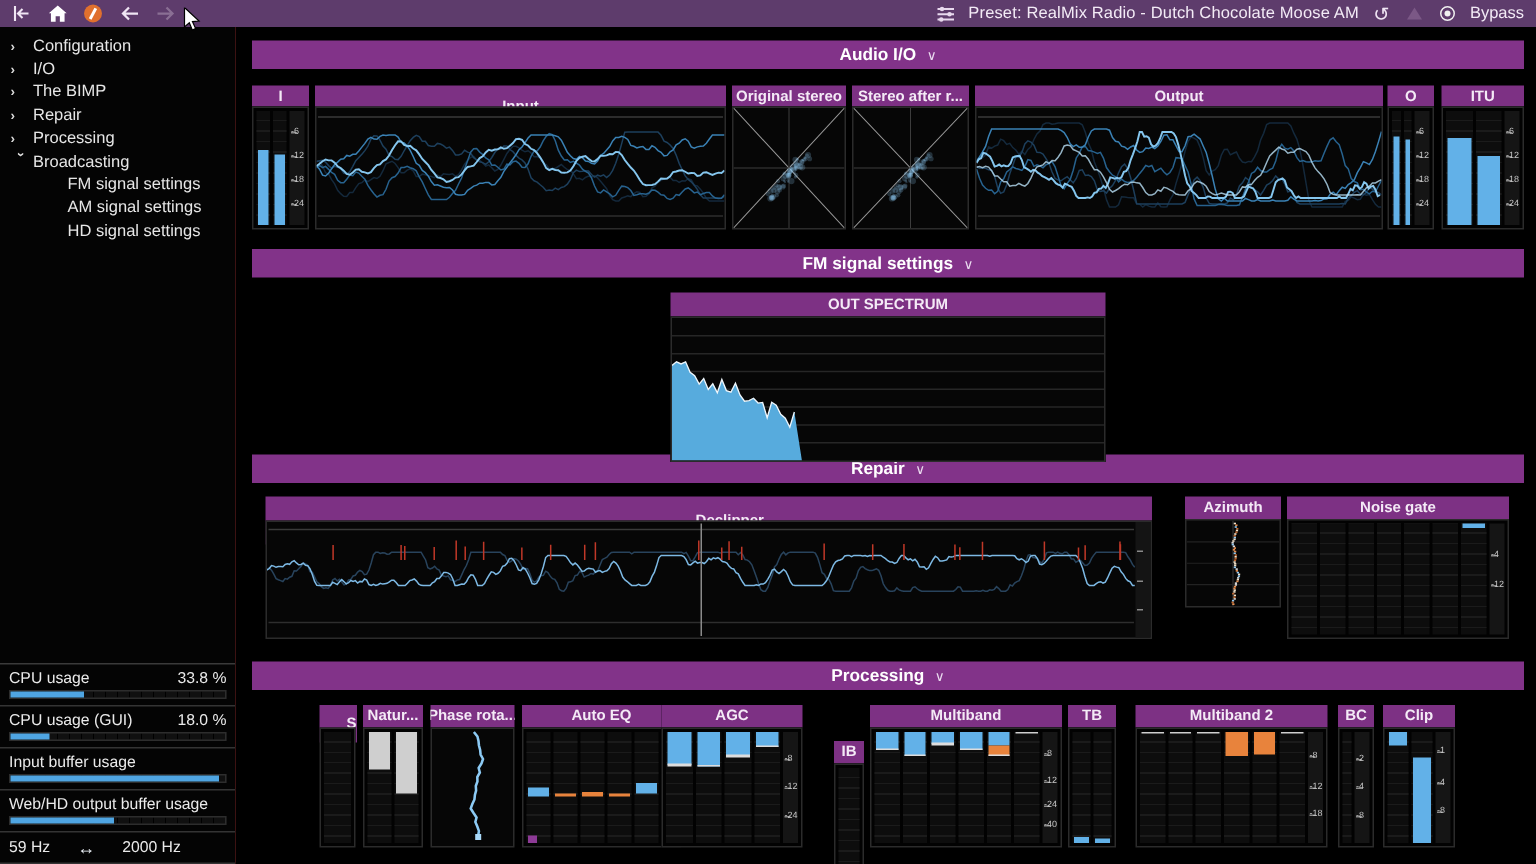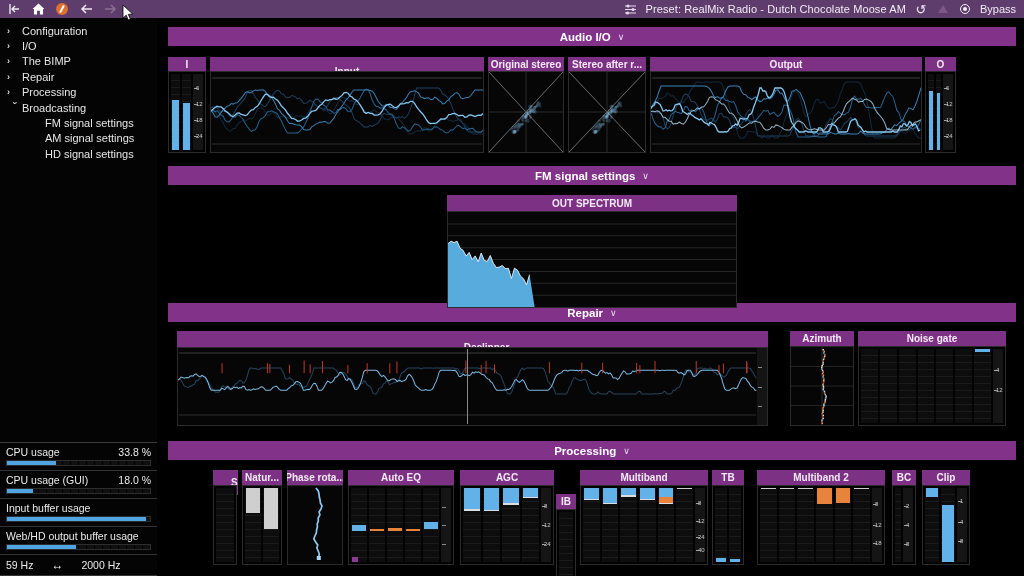--- a/index.html
+++ b/index.html
@@ -453,20 +453,41 @@
             <span class="tlab" style="top: calc(18% - 3px);">-6</span>
             <div class="tick" style="top: 40%;"></div>
             <span class="tlab" style="top: calc(40% - 3px);">-12</span>
             <div class="tick" style="top: 61%;"></div>
             <span class="tlab" style="top: calc(61% - 3px);">-18</span>
             <div class="tick" style="top: 82%;"></div>
             <span class="tlab" style="top: calc(82% - 3px);">-24</span>
           </div>
         </div>
       </div>
+      <div class="panel" style="left: 804px; top: 39px; width: 55px; height: 96px;">
+        <div class="phd" style="height: 14px;">ITU</div>
+        <div class="pbd mrow" style="top: 14px;">
+          <div class="mcol">
+            <div class="bar" style="background: rgb(98, 177, 232); bottom: 0px; height: 76%;"></div>
+          </div>
+          <div class="mcol">
+            <div class="bar" style="background: rgb(98, 177, 232); bottom: 0px; height: 60%;"></div>
+          </div>
+          <div class="scale">
+            <div class="tick" style="top: 18%;"></div>
+            <span class="tlab" style="top: calc(18% - 3px);">-6</span>
+            <div class="tick" style="top: 40%;"></div>
+            <span class="tlab" style="top: calc(40% - 3px);">-12</span>
+            <div class="tick" style="top: 61%;"></div>
+            <span class="tlab" style="top: calc(61% - 3px);">-18</span>
+            <div class="tick" style="top: 82%;"></div>
+            <span class="tlab" style="top: calc(82% - 3px);">-24</span>
+          </div>
+        </div>
+      </div>
       <div class="panel" style="left: 290px; top: 177px; width: 290px; height: 113px;">
         <div class="phd" style="height: 16px;">OUT SPECTRUM</div>
         <div class="pbd" style="top: 16px;">
           <svg viewBox="0 0 286 95" preserveAspectRatio="none" style="position: absolute; left: 0px; top: 0px; width: 100%; height: 100%;">
             <line x1="0" y1="11.875" x2="286" y2="11.875" stroke="#262626" stroke-width="1"></line>
             <line x1="0" y1="23.75" x2="286" y2="23.75" stroke="#262626" stroke-width="1"></line>
             <line x1="0" y1="35.625" x2="286" y2="35.625" stroke="#262626" stroke-width="1"></line>
             <line x1="0" y1="47.5" x2="286" y2="47.5" stroke="#262626" stroke-width="1"></line>
             <line x1="0" y1="59.375" x2="286" y2="59.375" stroke="#262626" stroke-width="1"></line>
             <line x1="0" y1="71.25" x2="286" y2="71.25" stroke="#262626" stroke-width="1"></line>
@@ -514,21 +535,21 @@
               <line x1="287.5" y1="1" x2="287.5" y2="76" stroke="#8a8a8a" stroke-width="1"></line>
             </svg>
           </div>
           <div class="dstrip">
             <div class="tick" style="top: 25%;"></div>
             <div class="tick" style="top: 50%;"></div>
             <div class="tick" style="top: 75%;"></div>
           </div>
         </div>
       </div>
-      <div class="panel" style="left: 633px; top: 313px; width: 64px; height: 95px;">
+      <div class="panel" style="left: 633px; top: 313px; width: 64px; height: 74px;">
         <div class="phd" style="height: 15px;">Azimuth</div>
         <div class="pbd" style="top: 15px;">
           <svg viewBox="0 0 62 78" preserveAspectRatio="none" style="position: absolute; left: 0px; top: 0px; width: 100%; height: 100%;">
             <line x1="31" y1="0" x2="31" y2="78" stroke="#2a2a2a" stroke-width="1"></line>
             <line x1="0" y1="19.5" x2="62" y2="19.5" stroke="#222" stroke-width="1"></line>
             <line x1="0" y1="39" x2="62" y2="39" stroke="#222" stroke-width="1"></line>
             <line x1="0" y1="58.5" x2="62" y2="58.5" stroke="#222" stroke-width="1"></line>
             <rect x="31.5" y="2.0" width="1.5" height="1.5" fill="#f0e0c8"></rect>
             <rect x="32.5" y="3.6" width="1.5" height="1.5" fill="#e89050"></rect>
             <rect x="32.1" y="5.2" width="1.5" height="1.5" fill="#90c8f0"></rect>
@@ -644,21 +665,21 @@
           <div class="mcol">
             <div class="bar" style="background: rgb(98, 177, 232); top: 46%; height: 7px;"></div>
           </div>
           <div class="scale">
             <div class="tick" style="top: 25%;"></div>
             <div class="tick" style="top: 50%;"></div>
             <div class="tick" style="top: 75%;"></div>
           </div>
         </div>
       </div>
-      <div class="panel" style="left: 303px; top: 452px; width: 94px; height: 95px;">
+      <div class="panel" style="left: 284px; top: 452px; width: 94px; height: 95px;">
         <div class="phd" style="height: 15px;">AGC</div>
         <div class="pbd mrow" style="top: 15px;">
           <div class="mcol">
             <div class="bar" style="background: rgb(98, 177, 232); top: 0%; height: 30%;"></div>
             <div class="cap" style="top: calc(30% - 1px);"></div>
           </div>
           <div class="mcol">
             <div class="bar" style="background: rgb(98, 177, 232); top: 0%; height: 31%;"></div>
             <div class="cap" style="top: calc(31% - 1px);"></div>
           </div>

